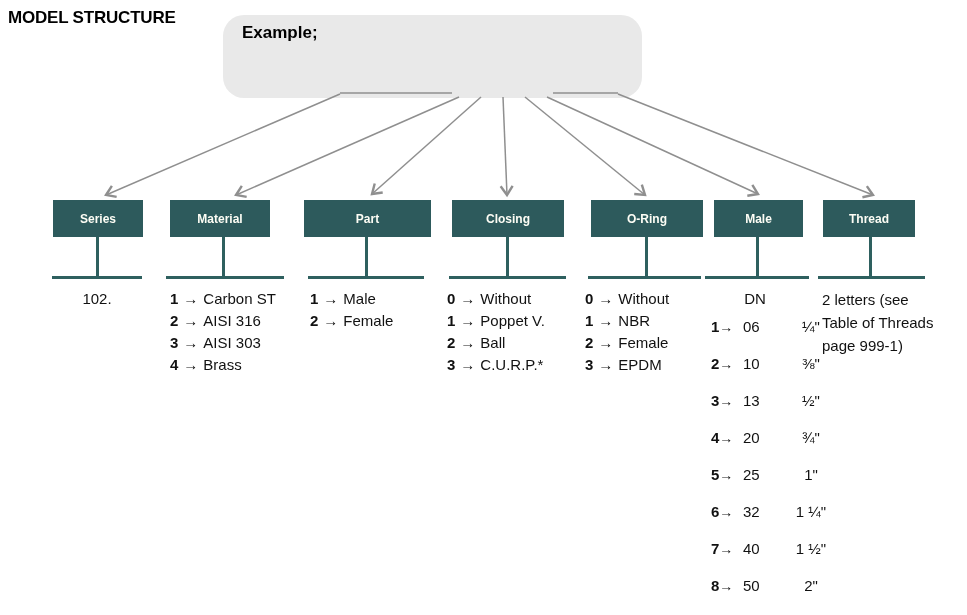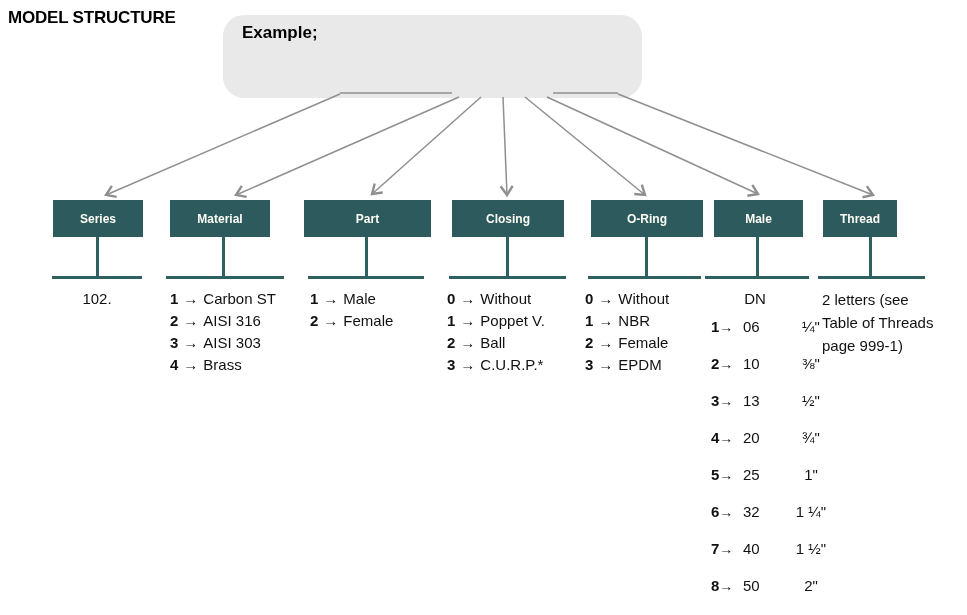--- a/index.html
+++ b/index.html
@@ -181,21 +181,21 @@
         </div>
         <div class="size-row">
           <span class="key"><b>8</b><span class="arr">→</span></span>
           <span class="dn">50</span>
           <span class="inch">2"</span>
         </div>
       </div>
   </div>
 
   <div>
-    <div class="box" style="left: 823px; width: 74px; background: rgb(45, 90, 92); color: rgb(253, 253, 245);">
+    <div class="box" style="left: 823px; width: 92px; background: rgb(45, 90, 92); color: rgb(253, 253, 245);">
       <span>Thread</span>
     </div>
     <div class="vline" style="left: 869px; background: rgb(46, 96, 95);"></div>
     <div class="hline" style="left: 818px; width: 107px; background: rgb(46, 96, 95);"></div>
     <div class="content" style="left:822px;width:140px;">
         <div class="note-line">2 letters (see</div>
         <div class="note-line">Table of Threads</div>
         <div class="note-line">page 999-1)</div>
       </div>
   </div>

